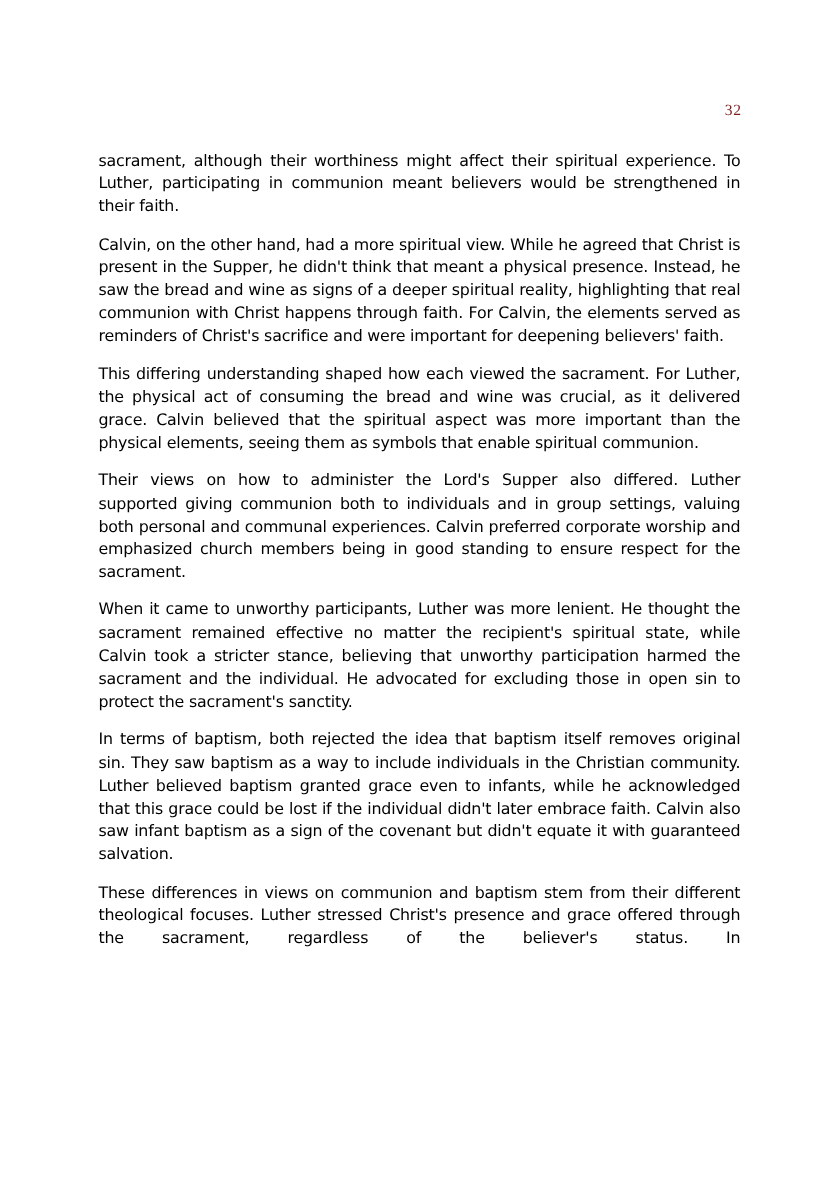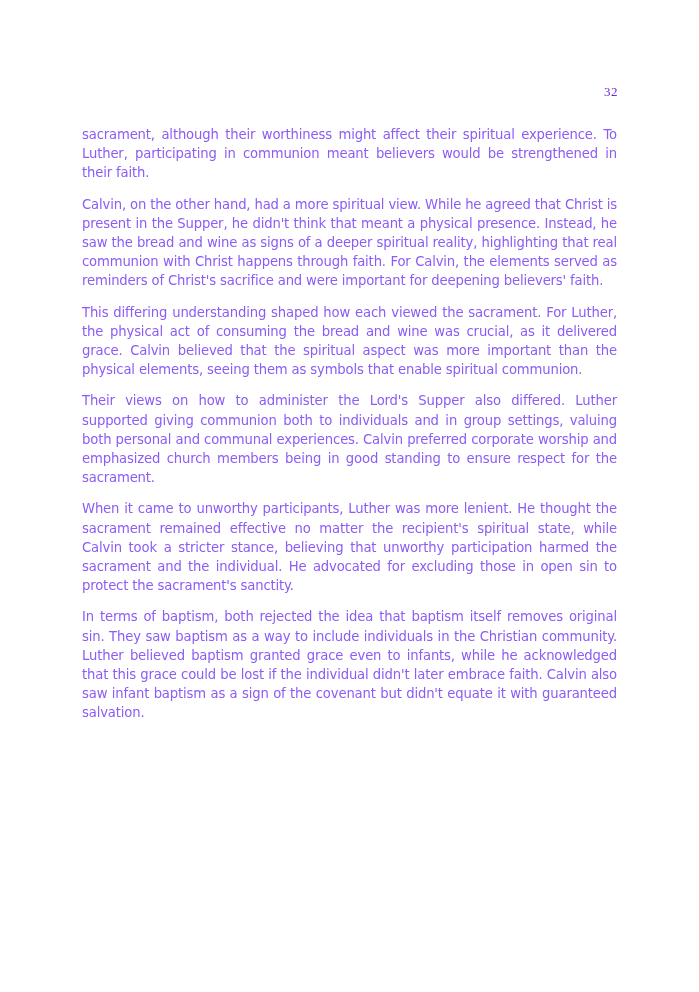--- a/index.html
+++ b/index.html
@@ -14,32 +14,32 @@
       overflow: hidden;
     }
     .page-number {
       position: absolute;
       top: 84px;
       left: 594px;
       width: 24px;
       text-align: right;
       font-family: "Liberation Serif", serif;
       font-size: 13px;
-      color: #6d28d9;
+      color: #7f1d1d;
       letter-spacing: 0.5px;
     }
     .content {
       position: absolute;
       top: 125px;
       left: 82px;
       width: 535px;
       font-family: "DejaVu Sans", sans-serif;
       font-size: 13.2px;
       line-height: 19.2px;
-      color: #8b5cf6;
+      color: #000000;
     }
     .content p {
       margin: 0 0 12px 0;
       text-align: justify;
       text-align-last: left;
       letter-spacing: -0.15px;
     }
     .content p.last-justified {
       text-align-last: justify;
     }
@@ -49,13 +49,14 @@
 
 <div class="page-number">32</div>
 
 <div class="content">
   <p>sacrament, although their worthiness might affect their spiritual experience. To Luther, participating in communion meant believers would be strengthened in their faith.</p>
   <p>Calvin, on the other hand, had a more spiritual view. While he agreed that Christ is present in the Supper, he didn't think that meant a physical presence. Instead, he saw the bread and wine as signs of a deeper spiritual reality, highlighting that real communion with Christ happens through faith. For Calvin, the elements served as reminders of Christ's sacrifice and were important for deepening believers' faith.</p>
   <p>This differing understanding shaped how each viewed the sacrament. For Luther, the physical act of consuming the bread and wine was crucial, as it delivered grace. Calvin believed that the spiritual aspect was more important than the physical elements, seeing them as symbols that enable spiritual communion.</p>
   <p>Their views on how to administer the Lord's Supper also differed. Luther supported giving communion both to individuals and in group settings, valuing both personal and communal experiences. Calvin preferred corporate worship and emphasized church members being in good standing to ensure respect for the sacrament.</p>
   <p>When it came to unworthy participants, Luther was more lenient. He thought the sacrament remained effective no matter the recipient's spiritual state, while Calvin took a stricter stance, believing that unworthy participation harmed the sacrament and the individual. He advocated for excluding those in open sin to protect the sacrament's sanctity.</p>
   <p>In terms of baptism, both rejected the idea that baptism itself removes original sin. They saw baptism as a way to include individuals in the Christian community. Luther believed baptism granted grace even to infants, while he acknowledged that this grace could be lost if the individual didn't later embrace faith. Calvin also saw infant baptism as a sign of the covenant but didn't equate it with guaranteed salvation.</p>
+  <p class="last-justified">These differences in views on communion and baptism stem from their different theological focuses. Luther stressed Christ's presence and grace offered through the sacrament, regardless of the believer's status. In</p>
 </div>
 
 </body></html>

